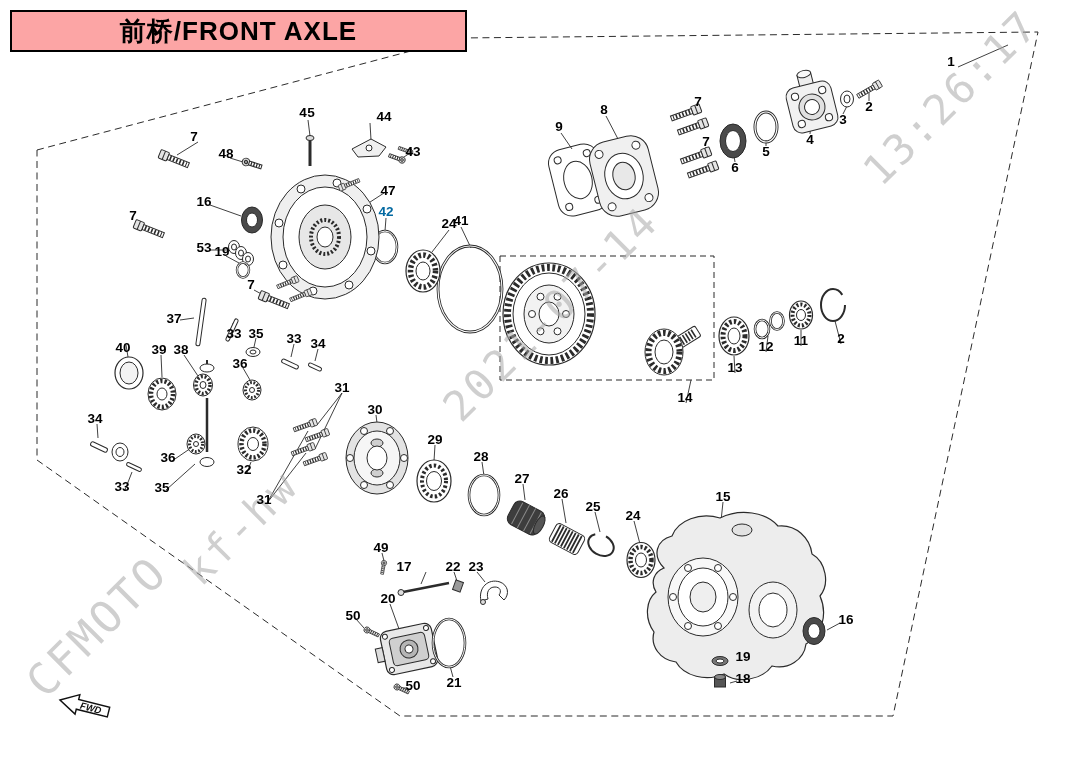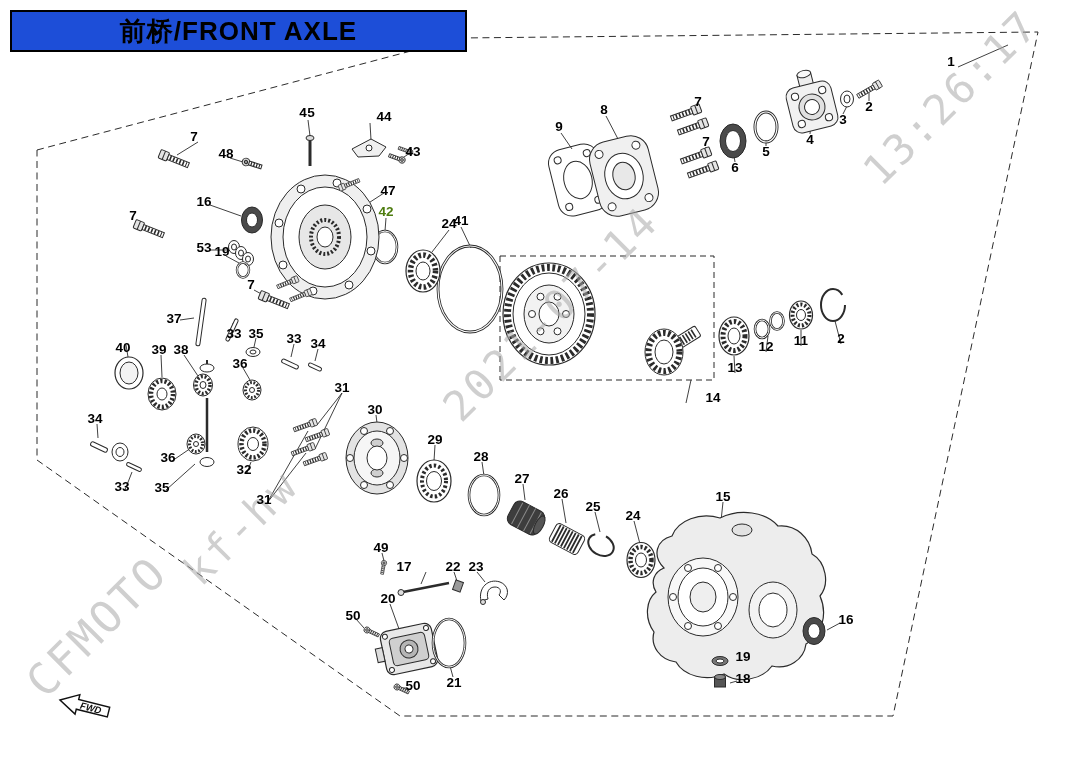--- a/index.html
+++ b/index.html
@@ -3,21 +3,21 @@
 <meta charset="utf-8">
 <style>
   html,body{margin:0;padding:0}
   body{
     width:1090px;height:760px;position:relative;overflow:hidden;
     background:#fff;font-family:"Liberation Sans",sans-serif;
   }
   .title-box{
     position:absolute;left:10px;top:10px;width:453px;height:38px;
     border:2px solid #000;display:flex;align-items:center;justify-content:center;
-    font-size:26px;font-weight:bold;letter-spacing:1px;z-index:4;background:#1d4ed8;
+    font-size:26px;font-weight:bold;letter-spacing:1px;z-index:4;background:#fca5a5;
   }
   .wm-layer{position:absolute;inset:0;z-index:2;pointer-events:none}
   .watermark{
     position:absolute;font-family:"DejaVu Sans Mono",monospace;
     transform:rotate(-45deg);transform-origin:left bottom;white-space:nowrap;
     letter-spacing:3px;opacity:.55;font-weight:500;
   }
   svg.diagram{position:absolute;left:0;top:0;z-index:1}
   .labels-layer{position:absolute;inset:0;z-index:3;pointer-events:none}
   .part-label{
@@ -49,21 +49,21 @@
     <span class="part-label" style="left: 706px; top: 142px; color: rgb(0, 0, 0);">7</span>
     <span class="part-label" style="left: 604px; top: 110px; color: rgb(0, 0, 0);">8</span>
     <span class="part-label" style="left: 559px; top: 127px; color: rgb(0, 0, 0);">9</span>
     <span class="part-label" style="left: 194px; top: 137px; color: rgb(0, 0, 0);">7</span>
     <span class="part-label" style="left: 226px; top: 154px; color: rgb(0, 0, 0);">48</span>
     <span class="part-label" style="left: 307px; top: 114px; color: rgb(0, 0, 0); font-family: Liberation Mono, monospace;">45</span>
     <span class="part-label" style="left: 384px; top: 117px; color: rgb(0, 0, 0);">44</span>
     <span class="part-label" style="left: 413px; top: 152px; color: rgb(0, 0, 0);">43</span>
     <span class="part-label" style="left: 388px; top: 191px; color: rgb(0, 0, 0);">47</span>
     <span class="part-label" style="left: 204px; top: 202px; color: rgb(0, 0, 0);">16</span>
-    <span class="part-label" style="left: 386px; top: 212px; color: #4d7c0f;">42</span>
+    <span class="part-label" style="left: 386px; top: 212px; color: #0369a1;">42</span>
     <span class="part-label" style="left: 133px; top: 216px; color: rgb(0, 0, 0);">7</span>
     <span class="part-label" style="left: 449px; top: 224px; color: rgb(0, 0, 0);">24</span>
     <span class="part-label" style="left: 461px; top: 221px; color: rgb(0, 0, 0);">41</span>
     <span class="part-label" style="left: 204px; top: 248px; color: rgb(0, 0, 0);">53</span>
     <span class="part-label" style="left: 222px; top: 252px; color: rgb(0, 0, 0);">19</span>
     <span class="part-label" style="left: 251px; top: 285px; color: rgb(0, 0, 0);">7</span>
     <span class="part-label" style="left: 174px; top: 319px; color: rgb(0, 0, 0);">37</span>
     <span class="part-label" style="left: 234px; top: 334px; color: rgb(0, 0, 0);">33</span>
     <span class="part-label" style="left: 256px; top: 334px; color: rgb(0, 0, 0);">35</span>
     <span class="part-label" style="left: 294px; top: 339px; color: rgb(0, 0, 0);">33</span>
@@ -84,21 +84,21 @@
     <span class="part-label" style="left: 162px; top: 488px; color: rgb(0, 0, 0);">35</span>
     <span class="part-label" style="left: 264px; top: 500px; color: rgb(0, 0, 0);">31</span>
     <span class="part-label" style="left: 561px; top: 494px; color: rgb(0, 0, 0);">26</span>
     <span class="part-label" style="left: 593px; top: 507px; color: rgb(0, 0, 0);">25</span>
     <span class="part-label" style="left: 633px; top: 516px; color: rgb(0, 0, 0);">24</span>
     <span class="part-label" style="left: 723px; top: 497px; color: rgb(0, 0, 0);">15</span>
     <span class="part-label" style="left: 841px; top: 339px; color: rgb(0, 0, 0);">2</span>
     <span class="part-label" style="left: 801px; top: 341px; color: rgb(0, 0, 0);">11</span>
     <span class="part-label" style="left: 766px; top: 347px; color: rgb(0, 0, 0);">12</span>
     <span class="part-label" style="left: 735px; top: 368px; color: rgb(0, 0, 0);">13</span>
-    <span class="part-label" style="left: 713px; top: 398px; color: rgb(0, 0, 0); text-align: right;">14</span>
+    <span class="part-label" style="left: 685px; top: 398px; color: rgb(0, 0, 0); text-align: right;">14</span>
     <span class="part-label" style="left: 381px; top: 548px; color: rgb(0, 0, 0);">49</span>
     <span class="part-label" style="left: 404px; top: 567px; color: rgb(0, 0, 0);">17</span>
     <span class="part-label" style="left: 453px; top: 567px; color: rgb(0, 0, 0);">22</span>
     <span class="part-label" style="left: 476px; top: 567px; color: rgb(0, 0, 0);">23</span>
     <span class="part-label" style="left: 388px; top: 599px; color: rgb(0, 0, 0);">20</span>
     <span class="part-label" style="left: 353px; top: 616px; color: rgb(0, 0, 0);">50</span>
     <span class="part-label" style="left: 454px; top: 683px; color: rgb(0, 0, 0);">21</span>
     <span class="part-label" style="left: 413px; top: 686px; color: rgb(0, 0, 0);">50</span>
     <span class="part-label" style="left: 846px; top: 620px; color: rgb(0, 0, 0);">16</span>
     <span class="part-label" style="left: 743px; top: 657px; color: rgb(0, 0, 0);">19</span>

